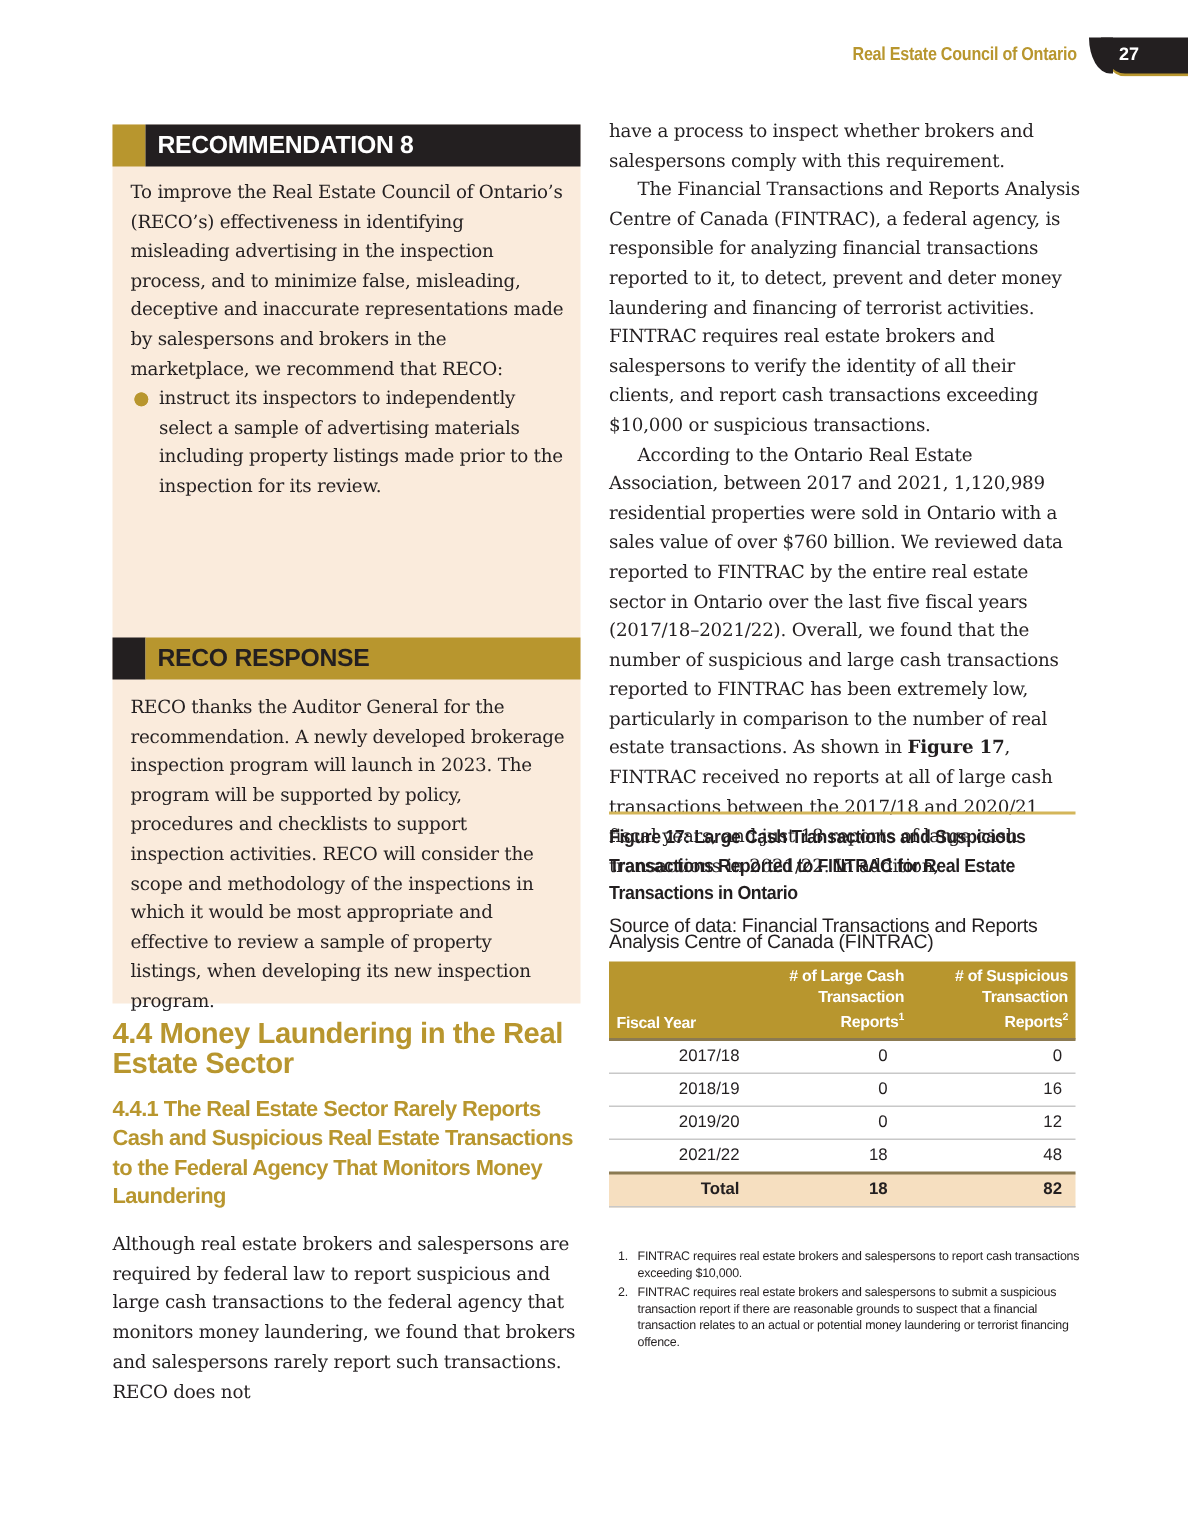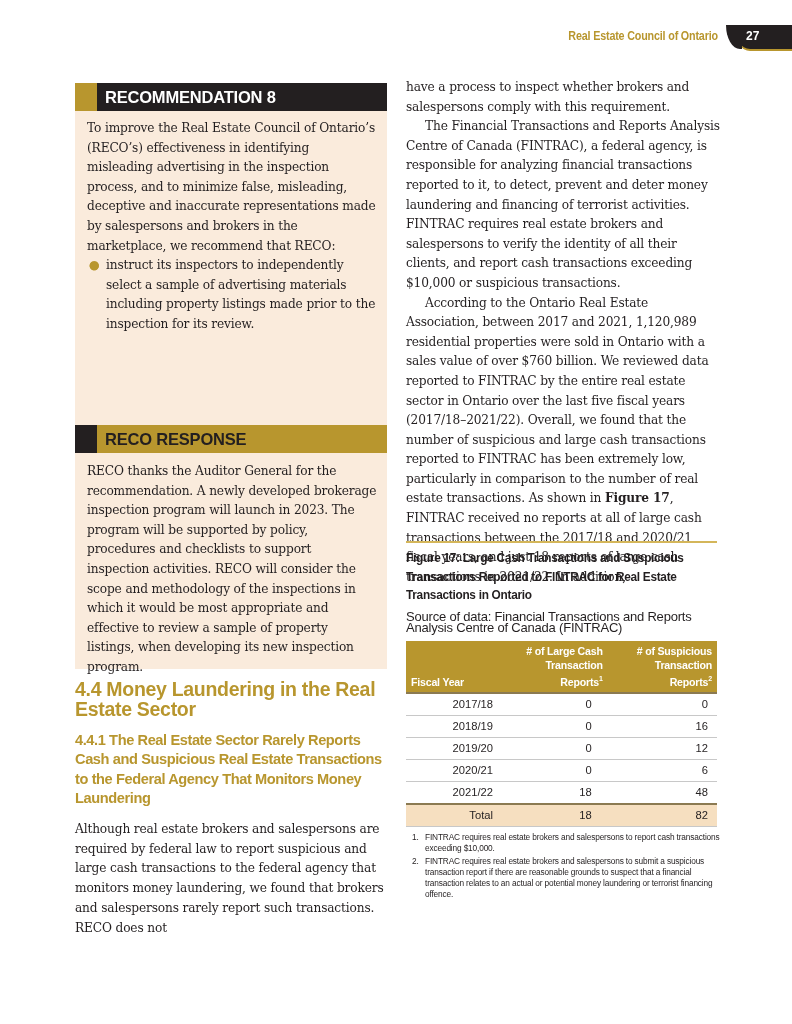--- a/index.html
+++ b/index.html
@@ -113,21 +113,21 @@
     .fig-table thead th.left { text-align: left; }
     .fig-table thead th.right { text-align: right; }
     .fig-table thead th sup { font-size: 7px; }
     .fig-table tbody td {
       height: 21px; padding: 0 5px; border-bottom: 1px solid #c8c8c8; line-height: 21px;
     }
     .fig-table td.year { text-align: right; width: 82px; }
     .fig-table td.lc { text-align: right; padding-right: 16px; }
     .fig-table td.sus { text-align: right; padding-right: 9px; }
     .fig-table tr.total td {
-      background: #f6dfc0; font-weight: normal; border-top: 2px solid #8b7a52; border-bottom: 1px solid #c8c8c8;
+      background: #f6dfc0; font-weight: bold; border-top: 2px solid #8b7a52; border-bottom: 1px solid #c8c8c8;
     }
 
     .footnotes {
       position: absolute; left: 406px; top: 832px; width: 320px;
       font-family: "Liberation Sans", sans-serif; font-size: 8.3px; line-height: 10.7px; color: #231f20;
       margin: 0; padding: 0; list-style: none; letter-spacing: -0.15px;
     }
     .footnotes li { position: relative; padding-left: 19px; margin-bottom: 3px; }
     .footnotes li .num { position: absolute; left: 6px; top: 0; }
   </style>
@@ -195,25 +195,20 @@
       <td class="year">2018/19</td>
       <td class="lc">0</td>
       <td class="sus">16</td>
     </tr>
     <tr>
       <td class="year">2019/20</td>
       <td class="lc">0</td>
       <td class="sus">12</td>
     </tr>
     <tr>
-      <td class="year">2020/21</td>
-      <td class="lc">0</td>
-      <td class="sus">6</td>
-    </tr>
-    <tr>
       <td class="year">2021/22</td>
       <td class="lc">18</td>
       <td class="sus">48</td>
     </tr>
     <tr class="total">
       <td class="year">Total</td>
       <td class="lc">18</td>
       <td class="sus">82</td>
     </tr>
   </tbody>

